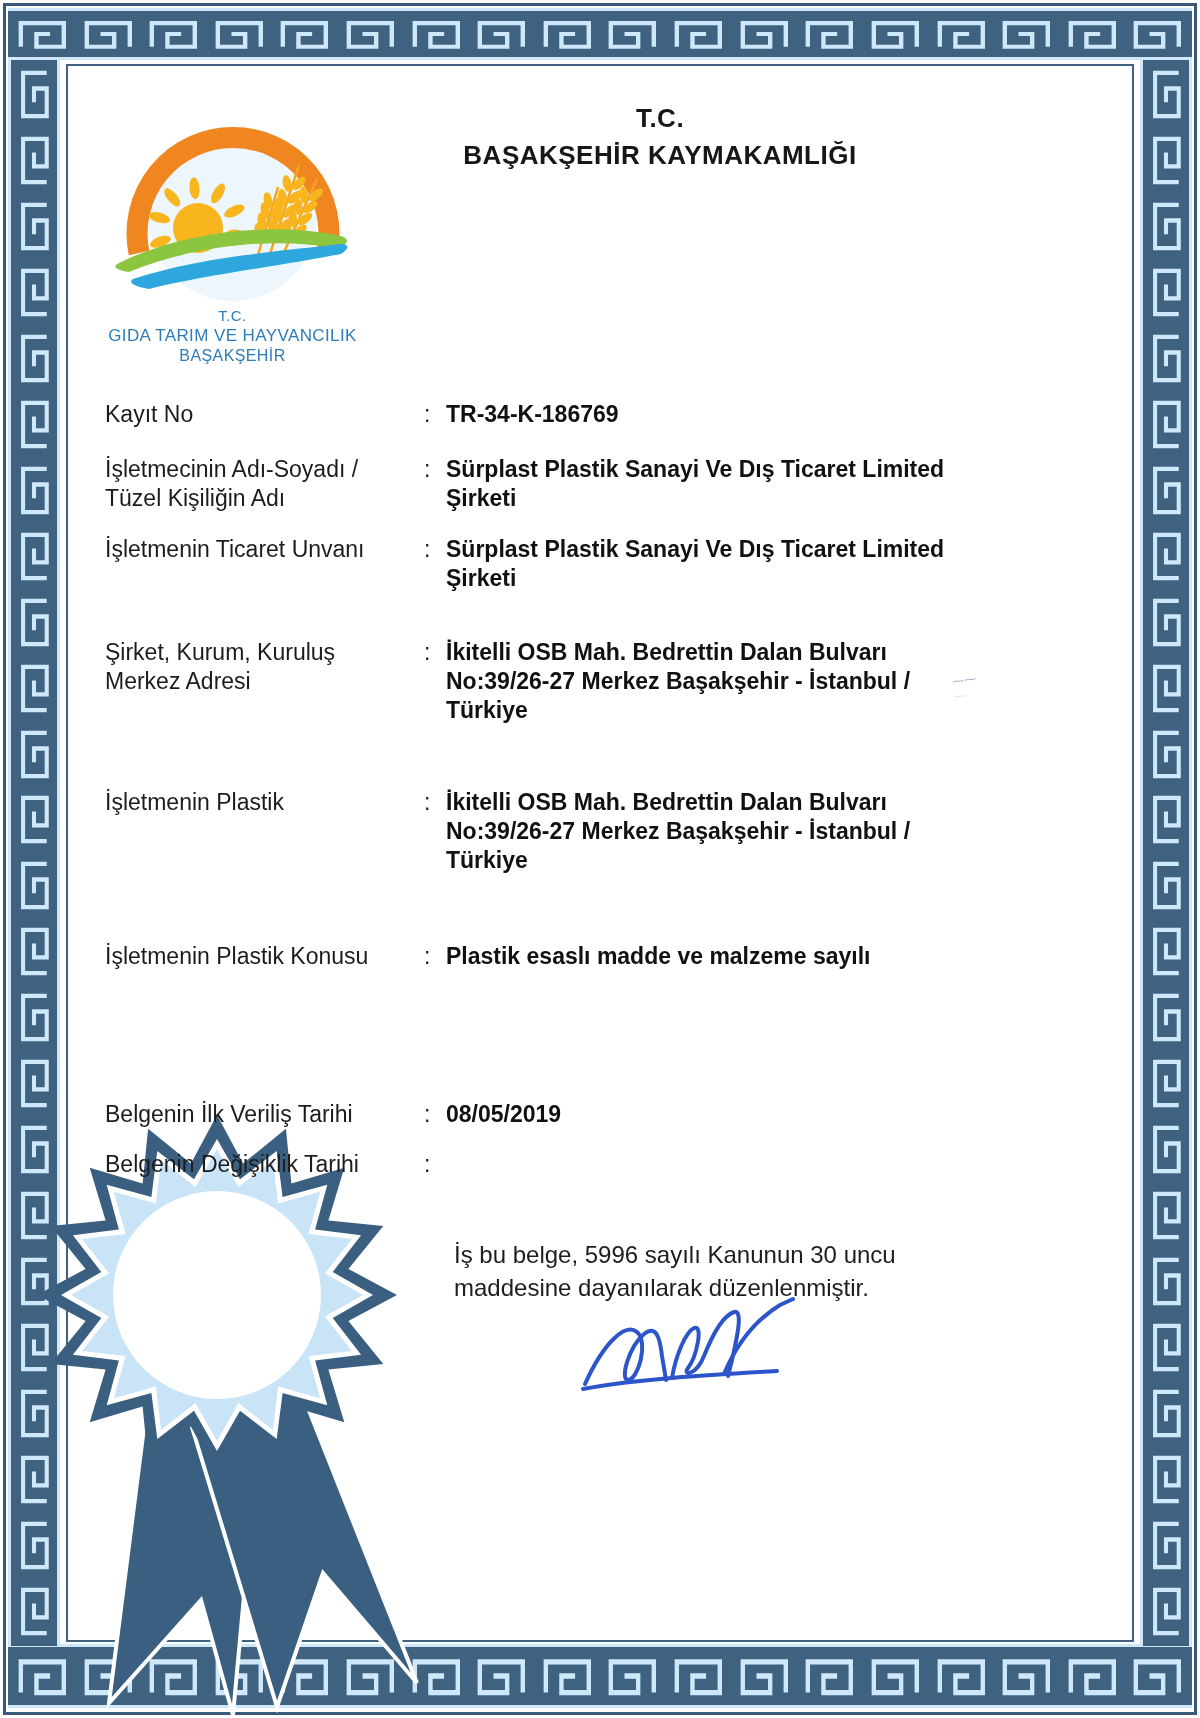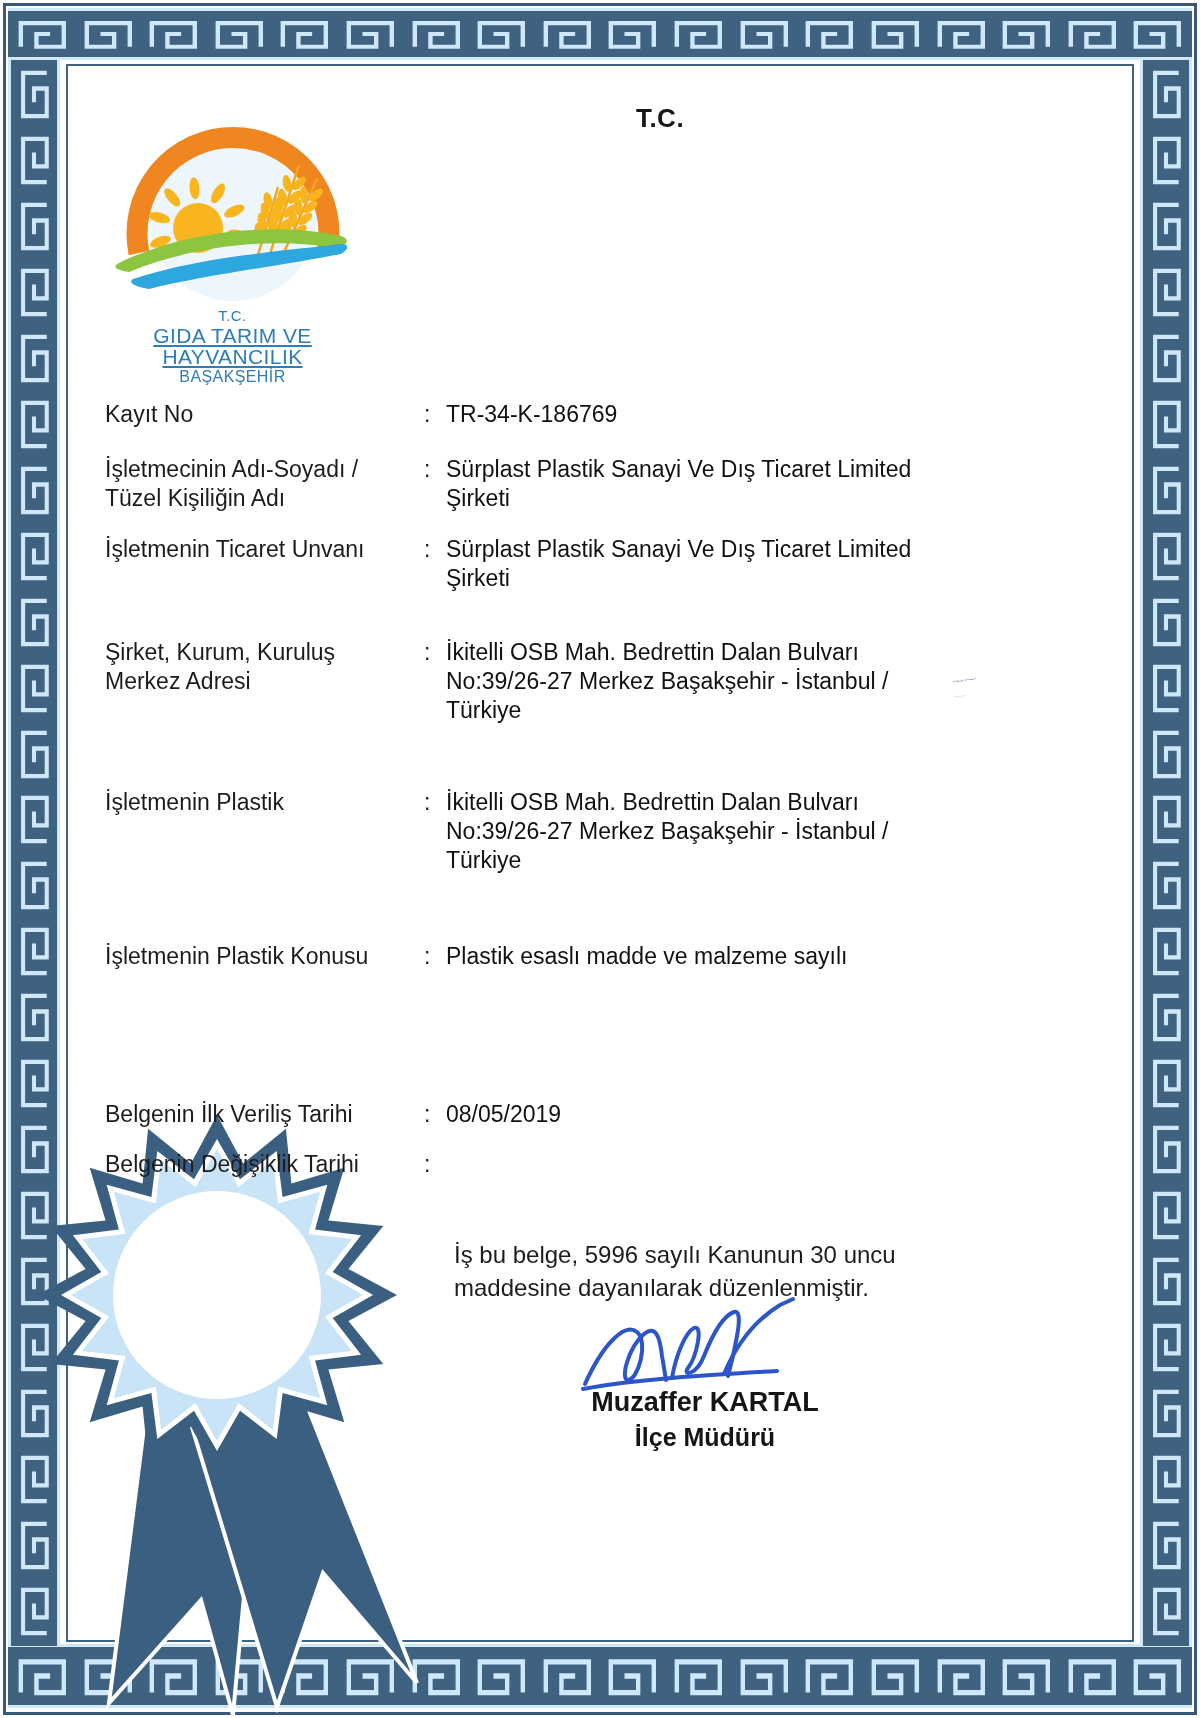--- a/index.html
+++ b/index.html
@@ -27,29 +27,29 @@
   .tile path{stroke:var(--lightblue);stroke-width:4.5;fill:none;}
 
   
   .header{position:absolute;left:350px;top:100px;width:620px;text-align:center;z-index:3;
           color:#171717;font-weight:bold;font-size:26px;line-height:37px;letter-spacing:.5px;}
 
   
   .logo-wrap{position:absolute;left:100px;top:105px;width:265px;z-index:3;text-align:center;}
   .logo-caption{color:var(--logoblue);letter-spacing:.4px;margin-top:2px;}
   .logo-caption .lc1{font-size:15px;line-height:18px;}
-  .logo-caption .lc2{font-size:21px;line-height:21px;text-decoration:underline;}
+  .logo-caption .lc2{font-size:17px;line-height:21px;}
   .logo-caption .lc3{font-size:16px;line-height:20px;}
 
   
   #fields{position:absolute;inset:0;z-index:3;padding-left:20px;}
   .row{position:absolute;left:0;right:0;}
   .flabel{position:absolute;left:105px;width:310px;font-size:23px;line-height:29px;color:var(--ink);white-space:pre-line;}
   .fcolon{position:absolute;left:424px;font-size:23px;line-height:29px;color:var(--ink);}
-  .fvalue{position:absolute;left:446px;width:555px;font-size:23px;line-height:29px;font-weight:normal;color:#111;white-space:pre-line;}
+  .fvalue{position:absolute;left:446px;width:555px;font-size:23px;line-height:29px;font-weight:bold;color:#111;white-space:pre-line;}
 
   
   .statement{position:absolute;left:454px;top:1238px;width:580px;font-size:24px;line-height:33px;color:#1d1d1d;z-index:3;white-space:pre-line;}
   .sig-svg{position:absolute;left:575px;top:1292px;width:235px;height:118px;z-index:4;}
   .sig-svg path{stroke:var(--sig);stroke-width:4;fill:none;stroke-linecap:round;stroke-linejoin:round;}
   .signer{position:absolute;left:540px;top:1386px;width:330px;text-align:center;z-index:3;color:#151515;}
   .signer .sname{font-size:27px;font-weight:bold;line-height:32px;}
   .signer .stitle{font-size:25px;font-weight:bold;line-height:32px;margin-top:3px;}
 
   
@@ -382,20 +382,21 @@
     </svg>
     <div class="logo-caption">
       <div class="lc1">T.C.</div>
       <div class="lc2">GIDA TARIM VE HAYVANCILIK</div>
       <div class="lc3">BAŞAKŞEHİR</div>
     </div>
   </div>
 
   <div class="header">
     <div>T.C.</div>
+    <div>BAŞAKŞEHİR KAYMAKAMLIĞI</div>
   </div>
 
   <div id="fields">
       <div class="row" style="top: 400px;">
         <div class="flabel">Kayıt No</div>
         <span class="fcolon">:</span>
         <div class="fvalue">TR-34-K-186769</div>
       </div>
       <div class="row" style="top: 455px;">
         <div class="flabel">İşletmecinin Adı-Soyadı /
@@ -444,19 +445,15 @@
 
   <div class="statement">İş bu belge, 5996 sayılı Kanunun 30 uncu
 maddesine dayanılarak düzenlenmiştir.</div>
 
   <svg class="sig-svg" viewBox="0 0 235 118">
     <path d="M10,92 C28,52 50,30 62,40 C74,50 63,88 53,88 C45,88 53,56 69,42 C81,32 85,46 87,64 L91,88"></path>
     <path d="M97,86 C101,62 111,40 119,36 C129,32 121,66 113,76 C107,84 121,84 129,64 C137,44 147,24 159,20 C169,17 161,50 157,68 L153,84"></path>
     <path d="M149,82 C165,44 187,24 205,13 L218,7"></path>
     <path d="M8,97 C62,87 132,83 202,79"></path>
   </svg>
-  <div class="signer">
-    <div class="sname">Muzaffer KARTAL</div>
-    <div class="stitle">İlçe Müdürü</div>
-  </div>
 
   <div class="smudge">⁓⁓<br>﹏</div>
 </div>
 
 </body></html>

